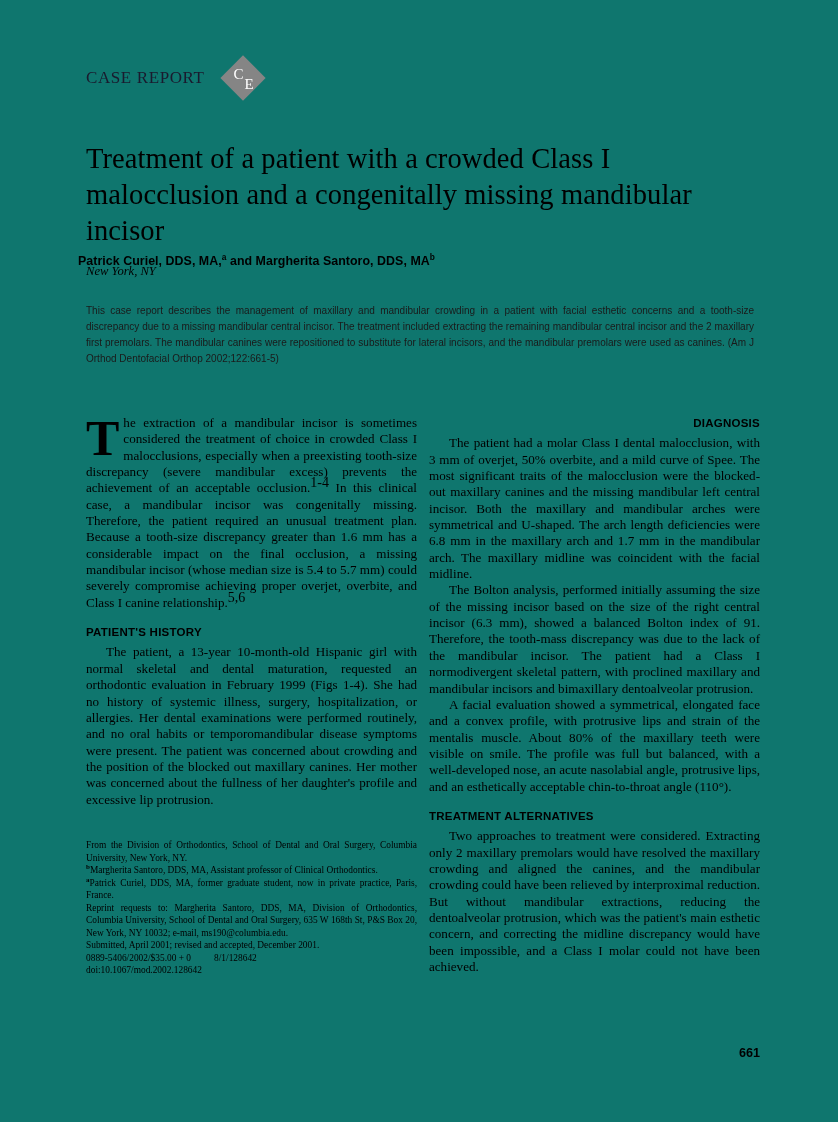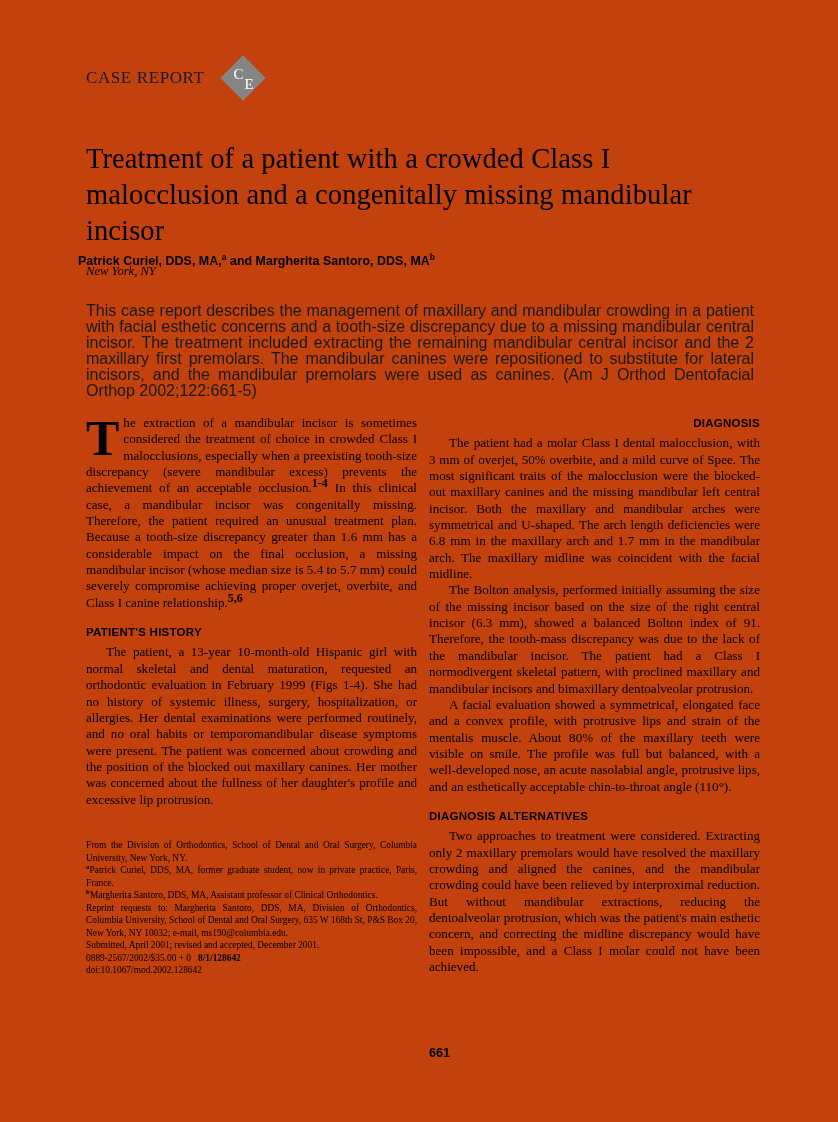--- a/index.html
+++ b/index.html
@@ -13,21 +13,21 @@
     position: relative;
     font-family: "Liberation Serif", serif;
     color: #111111;
     overflow: hidden;
   }
   .page {
     position: absolute;
     left: 0; top: 0;
     width: 838px;
     height: 1122px;
-    background: #c2410c;
+    background: #0f766e;
   }
 
   
   .runhead {
     position: absolute;
     left: 86px;
     top: 52px;
     width: 620px;
     height: 52px;
     display: flex;
@@ -106,21 +106,21 @@
     color: #000000;
   }
 
   
   .abstract {
     position: absolute;
     left: 86px;
     top: 303px;
     width: 668px;
     font-family: "Liberation Sans", sans-serif;
-    font-size: 16px;
+    font-size: 10px;
     line-height: 16.1px;
     text-align: justify;
     color: #1a1a1a;
   }
 
   
   .col {
     position: absolute;
     top: 415px;
     width: 331px;
@@ -158,24 +158,23 @@
     font-size: 11.5px;
     font-weight: bold;
     letter-spacing: 0.25px;
     margin: 13px 0 4px 0;
     text-align: left;
     color: #000000;
   }
   .sec-head:first-child { margin-top: 0; text-align: right; }
 
   .col sup {
-    font-size: 12px;
+    font-size: 14px;
     vertical-align: super;
     line-height: 0;
-    font-weight: bold;
   }
 
   
   .footnotes {
     position: absolute;
     left: 86px;
     top: 839px;
     width: 331px;
     font-family: "Liberation Serif", serif;
     font-size: 9.4px;
@@ -183,28 +182,29 @@
     text-align: justify;
     color: #000000;
   }
   .footnotes p { margin: 0; }
   .footnotes sup {
     font-size: 7px;
     vertical-align: super;
     line-height: 0;
     font-weight: bold;
   }
-  .fn-bold { font-weight: bold; }
+  .fn-bold { font-weight: normal; margin-left: 16px; }
 
   
   .pagenum {
     position: absolute;
     left: 429px;
     top: 1046px;
     width: 331px;
+    text-align: right;
     font-family: "Liberation Sans", sans-serif;
     font-size: 12.6px;
     font-weight: bold;
     color: #000000;
   }
 </style>
 </head>
 <body>
 
 <div class="page">
@@ -231,29 +231,29 @@
     <div class="sec-head">PATIENT'S HISTORY</div>
     <p>The patient, a 13-year 10-month-old Hispanic girl with normal skeletal and dental maturation, requested an orthodontic evaluation in February 1999 (Figs 1-4). She had no history of systemic illness, surgery, hospitalization, or allergies. Her dental examinations were performed routinely, and no oral habits or temporomandibular disease symptoms were present. The patient was concerned about crowding and the position of the blocked out maxillary canines. Her mother was concerned about the fullness of her daughter's profile and excessive lip protrusion.</p>
   </div>
 
   <div class="col col-right">
     <div class="sec-head">DIAGNOSIS</div>
     <p>The patient had a molar Class I dental malocclusion, with 3 mm of overjet, 50% overbite, and a mild curve of Spee. The most significant traits of the malocclusion were the blocked-out maxillary canines and the missing mandibular left central incisor. Both the maxillary and mandibular arches were symmetrical and U-shaped. The arch length deficiencies were 6.8 mm in the maxillary arch and 1.7 mm in the mandibular arch. The maxillary midline was coincident with the facial midline.</p>
     <p>The Bolton analysis, performed initially assuming the size of the missing incisor based on the size of the right central incisor (6.3 mm), showed a balanced Bolton index of 91. Therefore, the tooth-mass discrepancy was due to the lack of the mandibular incisor. The patient had a Class I normodivergent skeletal pattern, with proclined maxillary and mandibular incisors and bimaxillary dentoalveolar protrusion.</p>
     <p>A facial evaluation showed a symmetrical, elongated face and a convex profile, with protrusive lips and strain of the mentalis muscle. About 80% of the maxillary teeth were visible on smile. The profile was full but balanced, with a well-developed nose, an acute nasolabial angle, protrusive lips, and an esthetically acceptable chin-to-throat angle (110°).</p>
 
-    <div class="sec-head">DIAGNOSIS ALTERNATIVES</div>
+    <div class="sec-head">TREATMENT ALTERNATIVES</div>
     <p>Two approaches to treatment were considered. Extracting only 2 maxillary premolars would have resolved the maxillary crowding and aligned the canines, and the mandibular crowding could have been relieved by interproximal reduction. But without mandibular extractions, reducing the dentoalveolar protrusion, which was the patient's main esthetic concern, and correcting the midline discrepancy would have been impossible, and a Class I molar could not have been achieved.</p>
   </div>
 
   <div class="footnotes">
     <p>From the Division of Orthodontics, School of Dental and Oral Surgery, Columbia University, New York, NY.</p>
+    <p><sup>b</sup><span>Margherita Santoro, DDS, MA, Assistant professor of Clinical Orthodontics.</span></p>
     <p><sup>a</sup><span>Patrick Curiel, DDS, MA, former graduate student, now in private practice, Paris, France.</span></p>
-    <p><sup>b</sup><span>Margherita Santoro, DDS, MA, Assistant professor of Clinical Orthodontics.</span></p>
     <p>Reprint requests to: Margherita Santoro, DDS, MA, Division of Orthodontics, Columbia University, School of Dental and Oral Surgery, 635 W 168th St, P&amp;S Box 20, New York, NY 10032; e-mail, ms190@columbia.edu.</p>
     <p>Submitted, April 2001; revised and accepted, December 2001.</p>
-    <p><span>0889-2567/2002/$35.00 + 0</span>&nbsp;&nbsp;&nbsp;<span class="fn-bold">8/1/128642</span></p>
+    <p><span>0889-5406/2002/$35.00 + 0</span>&nbsp;&nbsp;&nbsp;<span class="fn-bold">8/1/128642</span></p>
     <p>doi:10.1067/mod.2002.128642</p>
   </div>
 
   <div class="pagenum">661</div>
 
 </div>
 
 </body></html>

